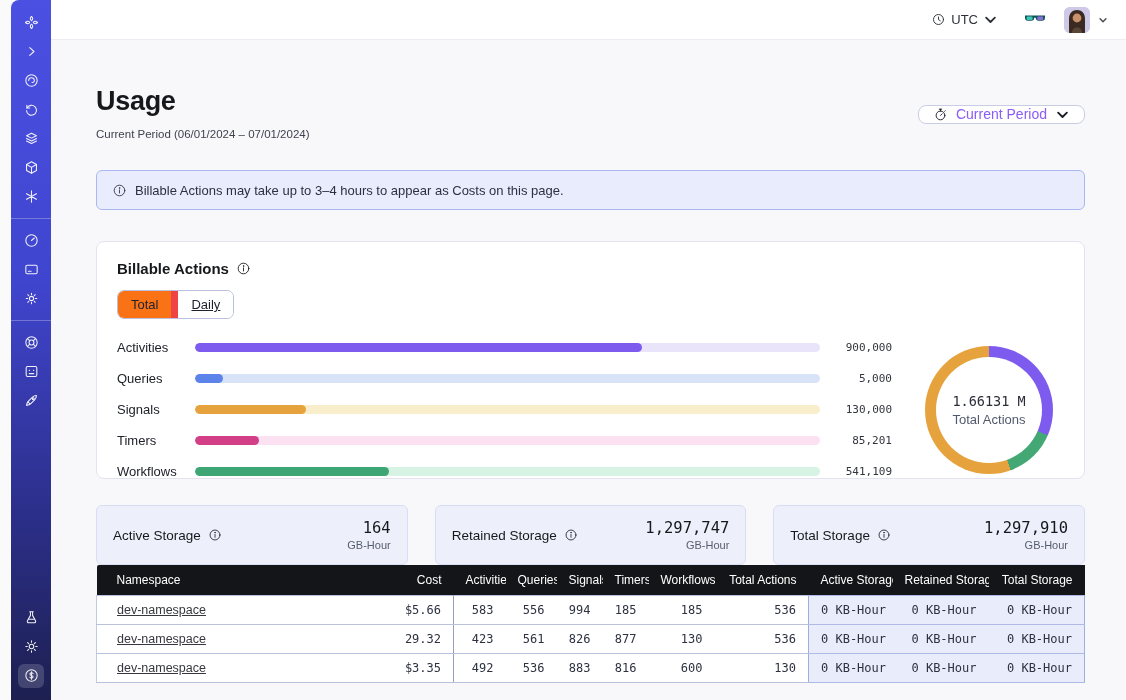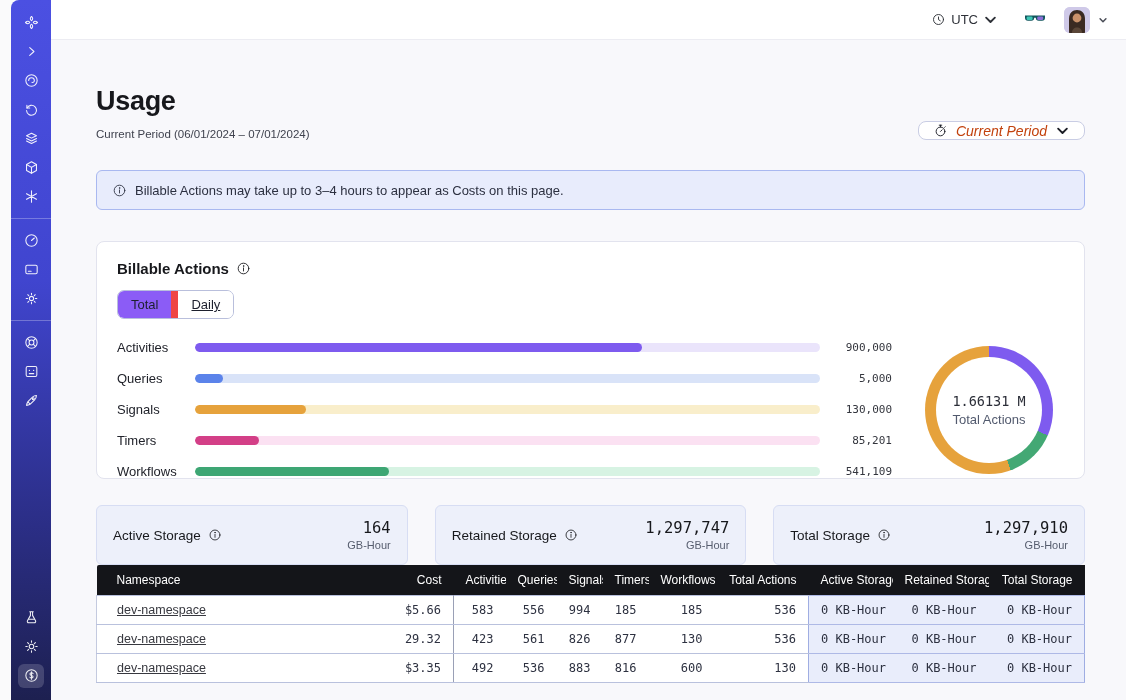--- a/index.html
+++ b/index.html
@@ -40,48 +40,48 @@
   .tz-control { display:flex; align-items:center; gap:5px; font-size:13px; color:#2e3138; cursor:pointer; }
   .tz-control svg { width:15px; height:15px; stroke:#2e3138; stroke-width:1.5; fill:none; stroke-linecap:round; stroke-linejoin:round; }
   .chev { width:10px; height:10px; stroke:#4b4e58; stroke-width:1.8; fill:none; stroke-linecap:round; stroke-linejoin:round; }
   .glasses-btn { margin-left:18px; margin-right:10px; cursor:pointer; display:flex; }
   .avatar { width:26px; height:26px; border-radius:6px; overflow:hidden; background:#d6d2ee; cursor:pointer; }
   .avatar-chev { cursor:pointer; display:flex; }
 
   .content { flex:1; background:#f8f8fb; padding:0 41px 0 45px; overflow:hidden; }
 
   
-  .page-head { margin-top:46px; display:flex; justify-content:space-between; align-items:flex-end; }
+  .page-head { margin-top:46px; display:flex; justify-content:space-between; align-items:center; }
   .page-title { font-size:27px; font-weight:700; letter-spacing:-.3px; color:#17181c; }
   .page-subtitle { font-size:11.5px; color:#3f424e; margin-top:11px; }
   .period-btn {
     background:#fff; border:1px solid #c9cde4; border-radius:8px;
     height:19px; padding:0 14px; display:flex; align-items:center; gap:8px;
-    font-size:14px; color:#c2410c; cursor:pointer; margin-top:2px;font-style:italic;
+    font-size:14px; color:#8b5cf6; cursor:pointer; margin-top:2px;
   }
   .period-btn svg { width:15px; height:15px; stroke:#1c1e26; stroke-width:1.5; fill:none; stroke-linecap:round; stroke-linejoin:round; }
 
   
   .banner {
     margin-top:30px; height:40px; background:#e8ecfc; border:1px solid #a9b8f0;
     border-radius:6px; display:flex; align-items:center; padding:0 15px;
     font-size:13px; color:#2c3040; gap:8px;
   }
   .info-ic { width:15px; height:15px; stroke:#2c3040; stroke-width:1.4; fill:none; stroke-linecap:round; flex:0 0 auto; }
 
   
   .card {
     margin-top:31px; background:#fff; border:1px solid #e2e3ee; border-radius:8px;
     padding:18px 20px; height:238px;
   }
   .card-title-row { display:flex; align-items:center; gap:7px; font-size:15px; font-weight:700; color:#17181c; }
   .card-title-row .info-ic { stroke:#17181c; }
   .seg-control { margin-top:13px; display:inline-flex; border:1px solid #b9bfdc; border-radius:7px; overflow:hidden; background:#fff; }
   .seg-btn { font-size:13px; padding:6px 13px; color:#1d202e; background:#fff; border:none; cursor:pointer; font-family:inherit; }
-  .seg-btn.selected { background:#8b5cf6; }
+  .seg-btn.selected { background:#f97316; }
   .seg-btn + .seg-btn { border-left:7px solid #ef4444;text-decoration:underline; }
 
   .chart-zone { margin-top:21px; display:flex; align-items:center; }
   .bars { flex:1; display:flex; flex-direction:column; gap:16px; }
   .bar-row { display:flex; align-items:center; }
   .bar-label { width:78px; font-size:13px; color:#21232b; flex:0 0 78px; }
   .bar-track { flex:1; height:9px; border-radius:5px; position:relative; overflow:hidden; }
   .bar-fill { position:absolute; left:0; top:0; height:9px; border-radius:5px; }
   .bar-value { width:72px; flex:0 0 72px; text-align:right; font-size:11px; color:#33353d; }
 

